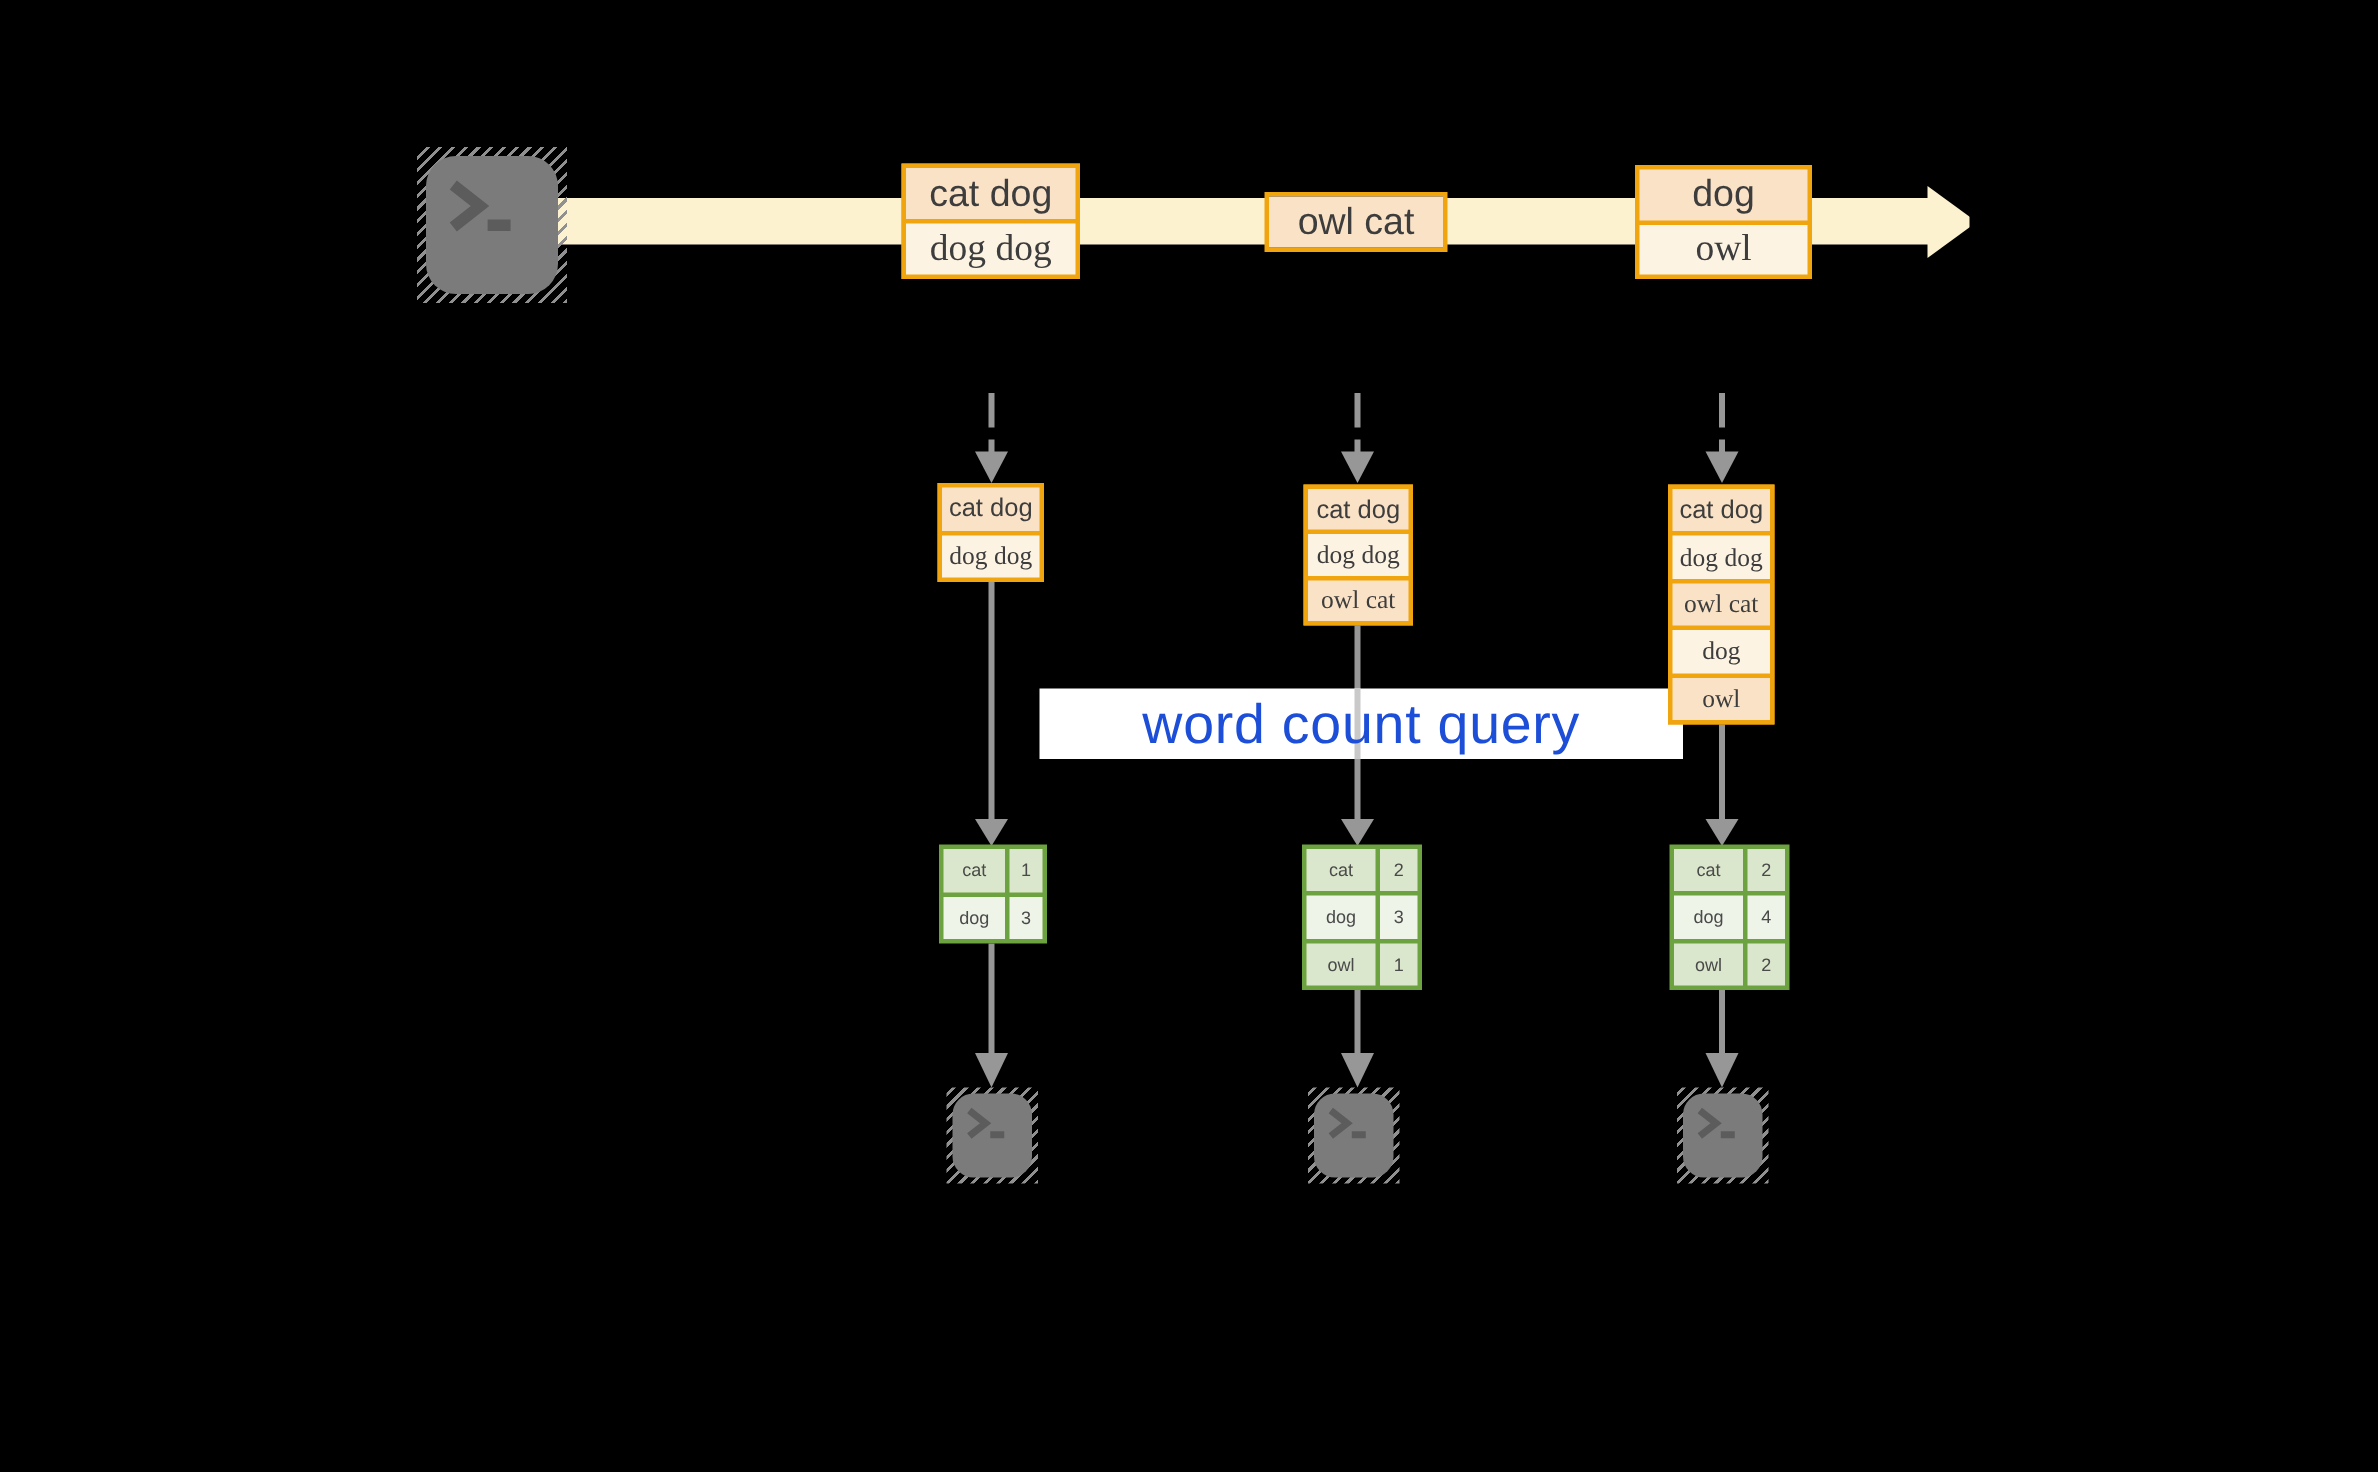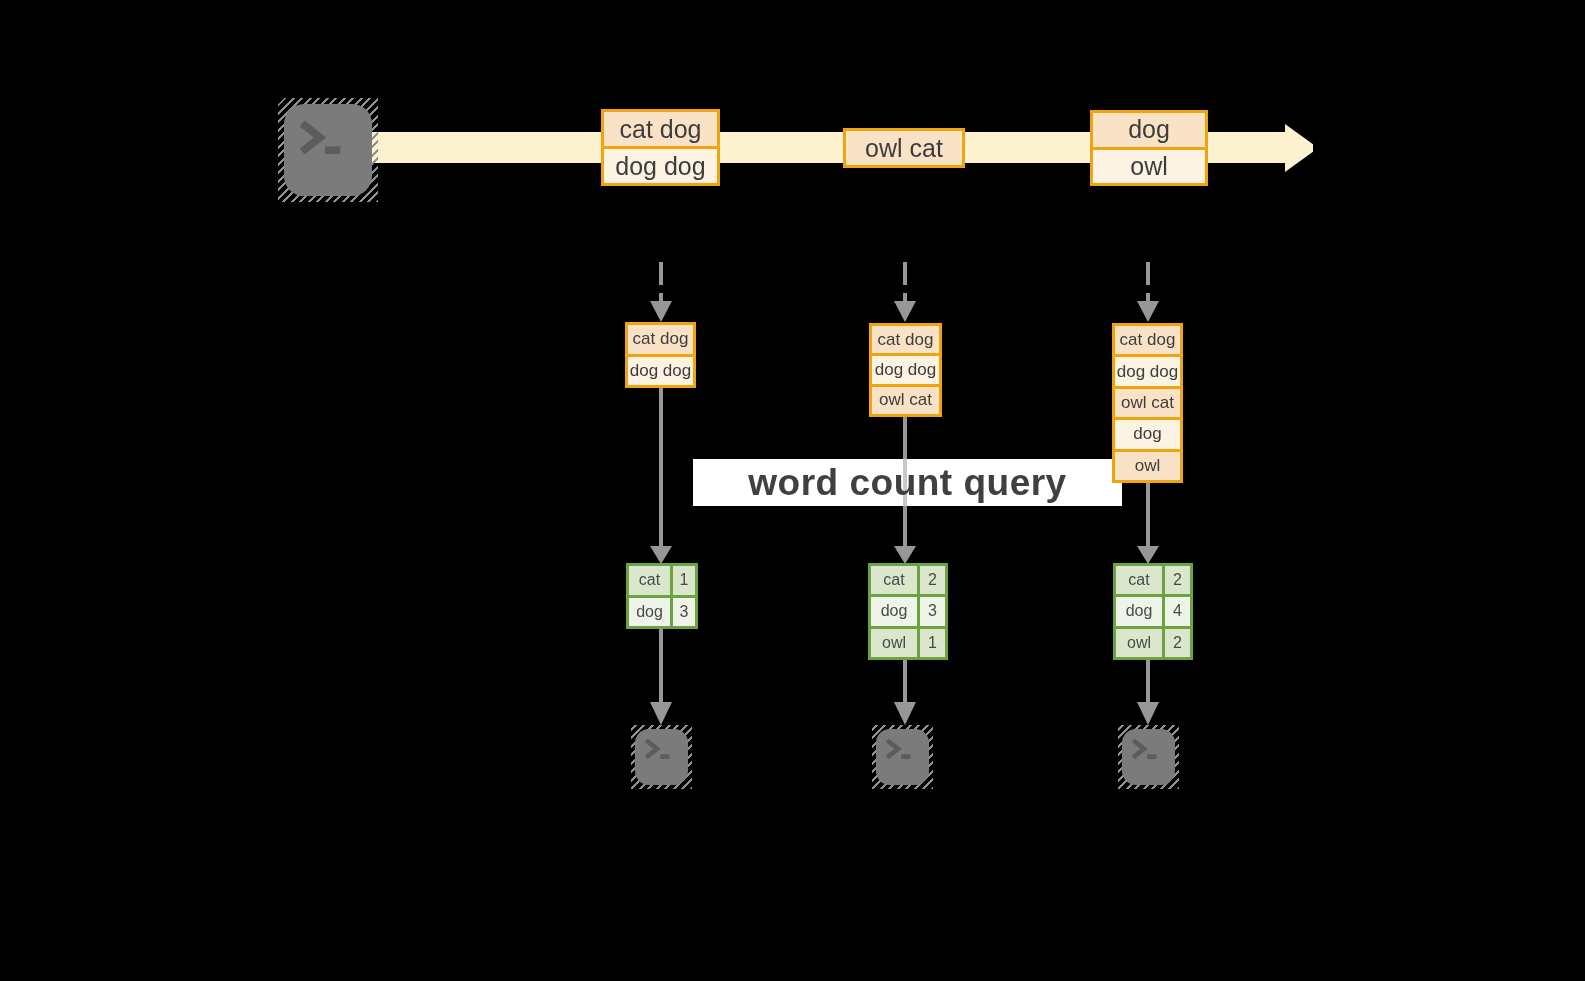--- a/index.html
+++ b/index.html
@@ -12,35 +12,35 @@
   .stream-head{left:1285px;top:124px;width:0;height:0;z-index:1;
                border-top:24px solid transparent;border-bottom:24px solid transparent;
                border-left:33px solid #FCF2CF;}
 
   
   svg.arrows{left:0;top:0;z-index:2;pointer-events:none;}
 
   
   .obox{border:3px solid #F0A40E;display:flex;flex-direction:column;z-index:4;box-sizing:border-box;background:#F0A40E;}
   .orow{flex:1;display:flex;align-items:center;justify-content:center;white-space:nowrap;}
-  .orow + .orow{margin-top:3px;}
+  .orow + .orow{margin-top:3px;font-family:Liberation Serif, serif;}
   .peach{background:#FAE2C6;}
   .cream{background:#FDF3E3;}
   .event-font{font-size:25px;}
   .state-font{font-size:17px;}
 
   
   .qband{left:693px;top:459px;width:429px;height:47px;background:#FFFFFF;z-index:3;
          display:flex;align-items:center;justify-content:center;}
   .qline{position:absolute;left:210px;top:0;width:4px;height:47px;background:#C9C9C9;}
-  .qtext{position:relative;font-size:37px;font-weight:700;color:#404040;letter-spacing:0.5px;z-index:1;}
+  .qtext{position:relative;font-size:37px;font-weight:400;color:#1d4ed8;letter-spacing:0.5px;z-index:1;}
 
   
   .gtable{display:grid;gap:3px;padding:3px;background:#6CA23F;z-index:4;box-sizing:border-box;}
-  .gcell{display:flex;align-items:center;justify-content:center;font-size:16px;color:#4a4a4a;}
+  .gcell{display:flex;align-items:center;justify-content:center;font-size:12px;color:#4a4a4a;}
   .cell-a{background:#DBE7CC;}
   .cell-b{background:#EEF4E8;}
   .t2{grid-template-columns:41px 22px;grid-template-rows:repeat(2,1fr);}
   .t3{grid-template-columns:46px 25px;grid-template-rows:repeat(3,1fr);}
 
   
   .term{z-index:4;}
   .term::before{content:"";position:absolute;inset:0;
     background:repeating-linear-gradient(315deg,#909090 0 2px,transparent 2px 6px);}
   .term-body{position:absolute;background:#7B7B7B;}

